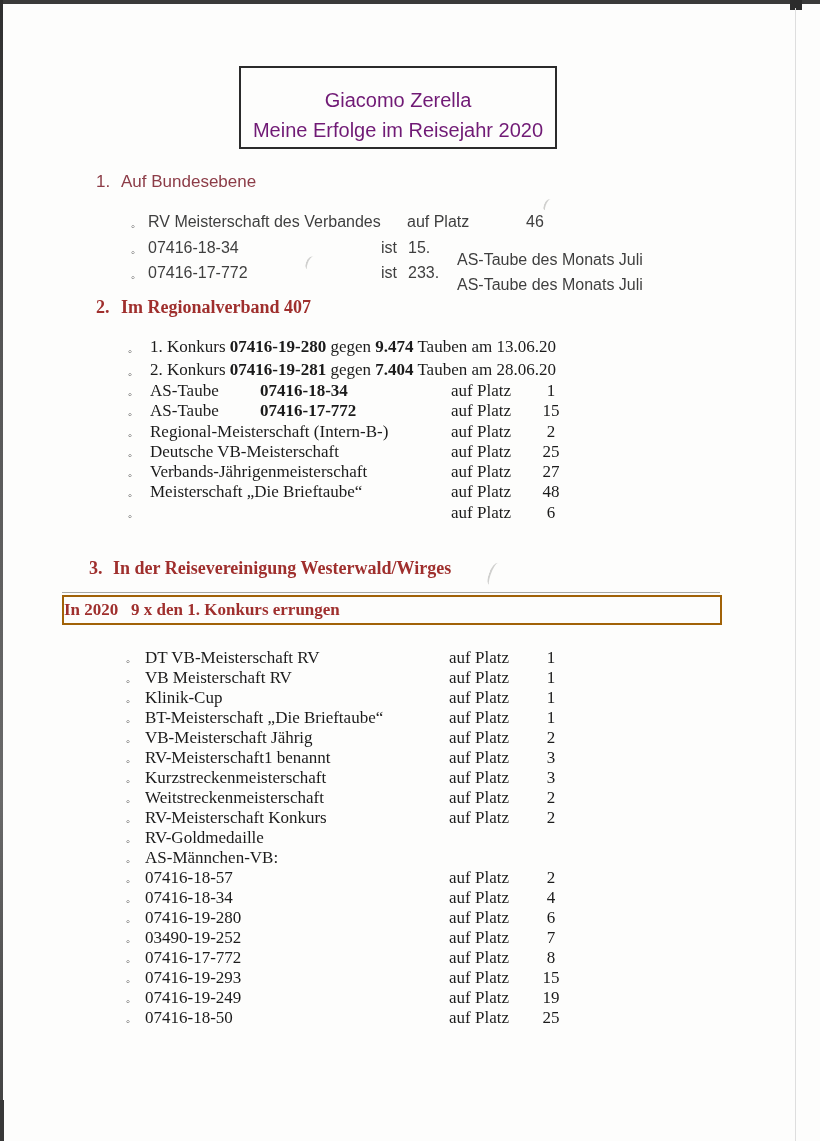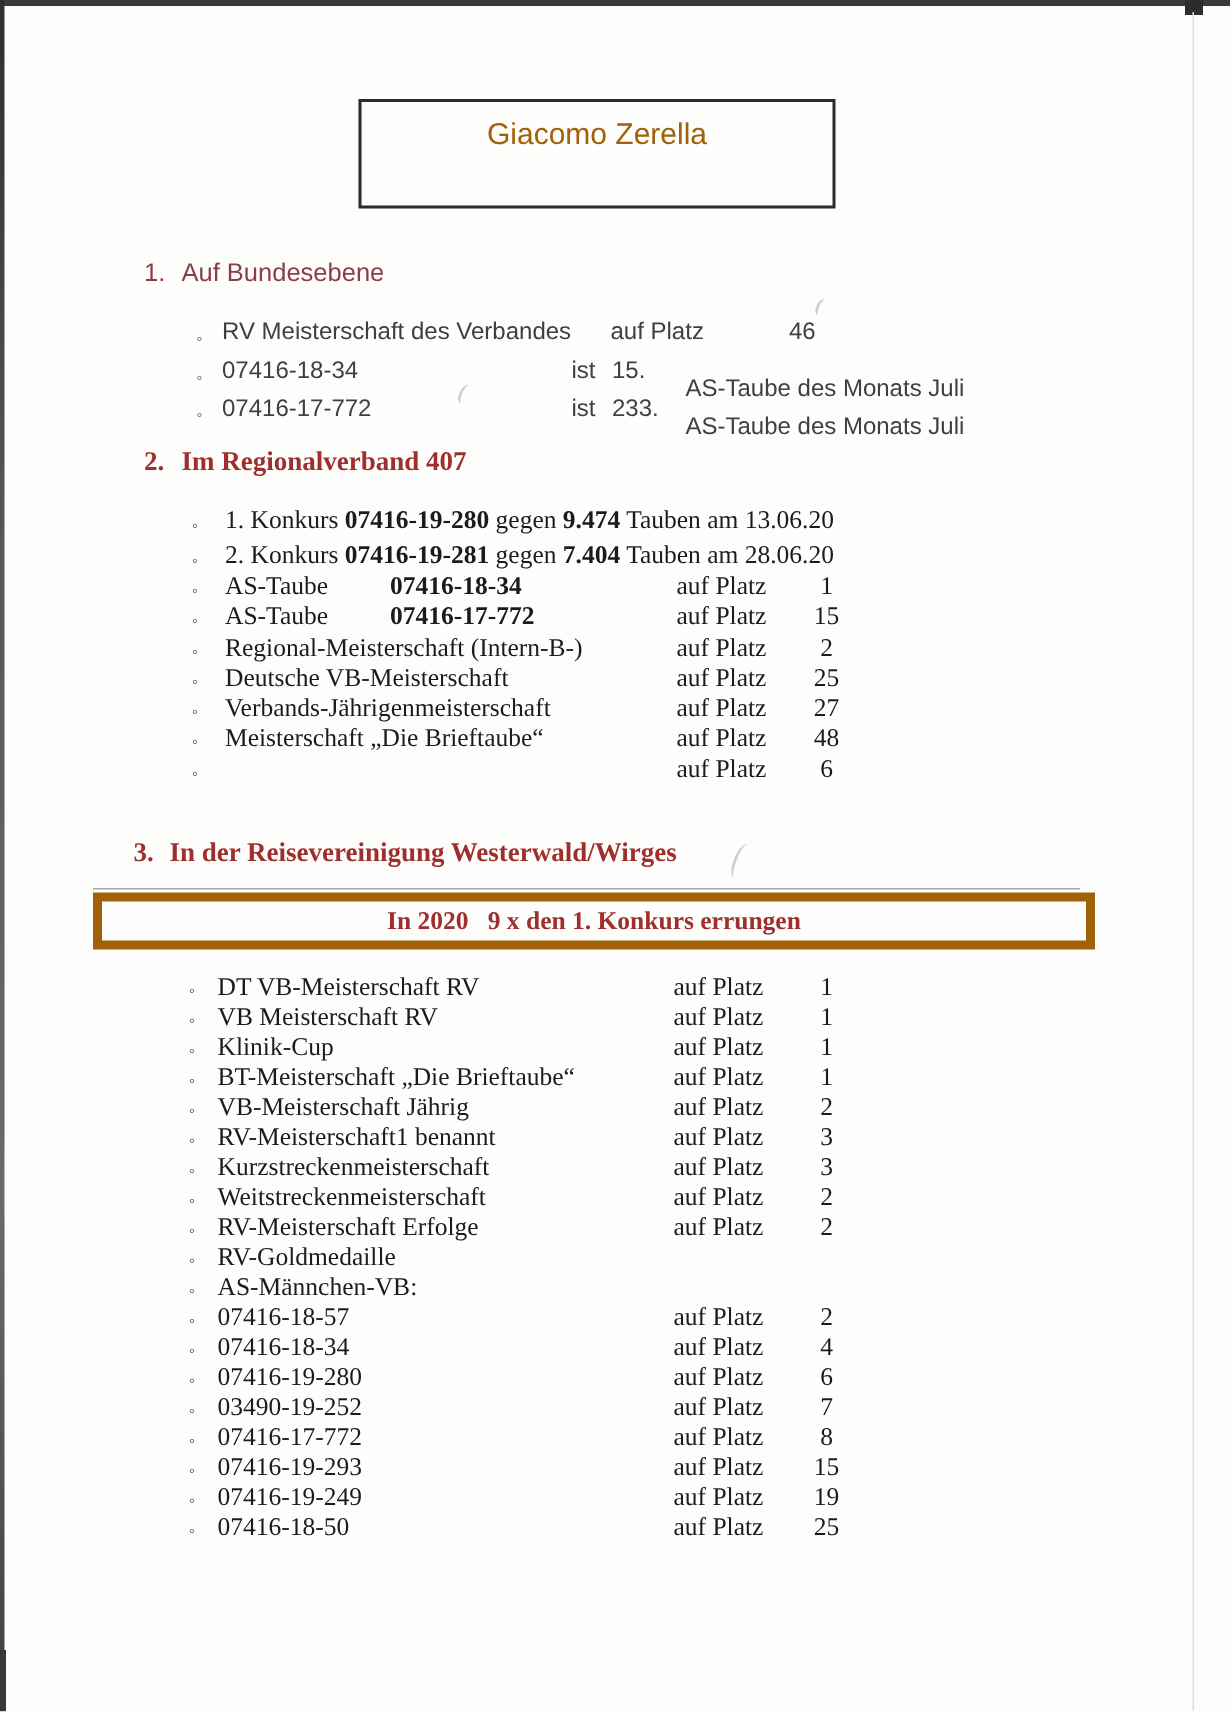--- a/index.html
+++ b/index.html
@@ -19,22 +19,22 @@
 
   .smudge { position:absolute; border-left:2px solid #9a9a98; border-radius:60% 40%;
             opacity:.45; transform:rotate(18deg); }
   .smudge-1 { left:544px; top:199px; width:6px;  height:12px; }
   .smudge-2 { left:306px; top:256px; width:7px;  height:14px; }
   .smudge-3 { left:489px; top:562px; width:8px;  height:24px; }
 
   
   .title-box {
     position:absolute; left:239px; top:66px; width:314px; height:62px;
-    border:2px solid #2b2b2b; text-align:center; color:#a16207;
-    font-size:20px; line-height:30px; padding-top:7px;
+    border:2px solid #2b2b2b; text-align:center; color:#701a75;
+    font-size:20px; line-height:30px; padding-top:17px;
   }
 
   
   .heading { position:absolute; width:700px; }
   .h-num  { position:absolute; }
   .h-text { position:absolute; }
   .h-sans { color:#8c3c47; font-size:17px; font-family:"Liberation Sans", sans-serif; }
   .h-serif{ color:#9f2f2d; font-size:18px; font-weight:bold; font-family:"Liberation Serif", serif; }
   #heading-1 { top:172px; } #heading-1 .h-num { left:96px; } #heading-1 .h-text { left:121px; }
   #heading-2 { top:297px; } #heading-2 .h-num { left:96px; } #heading-2 .h-text { left:121px; }
@@ -72,21 +72,21 @@
   #s2-rows .c-bullet { left:128px; }
   #s2-rows .c-label  { left:150px; }
   #s2-rows .c-ring   { left:260px; font-weight:bold; }
   #s2-rows .c-platz  { left:451px; }
   #s2-rows .c-num    { left:528px; width:46px; text-align:center; }
 
   
   .banner-topline { position:absolute; left:62px; top:592px; width:658px; height:1px; background:#a8a8a4; }
   .banner-box {
     position:absolute; left:62px; top:595px; width:656px; height:26px;
-    border:6px solid #a16207; text-align:center;
+    border:2px solid #a16207; text-align:left;
   }
   .banner-text {
     font-family:"Liberation Serif", serif; font-weight:bold; font-size:17px;
     color:#9f2f2d; line-height:26px; white-space:pre;
   }
 
   #s3-rows { top:648px; }
   #s3-rows .row { height:20px; line-height:19px; }
   #s3-rows .c-bullet { left:126px; }
   #s3-rows .c-label  { left:145px; }
@@ -102,20 +102,21 @@
   <div class="edge-notch"></div>
   <div class="edge-left"></div>
   <div class="edge-bl"></div>
   <div class="edge-right"></div>
   <div class="smudge smudge-1"></div>
   <div class="smudge smudge-2"></div>
   <div class="smudge smudge-3"></div>
 
   <div class="title-box">
     <div>Giacomo Zerella</div>
+    <div>Meine Erfolge im Reisejahr 2020</div>
   </div>
 
   <div class="heading h-sans" id="heading-1">
     <span class="h-num">1.</span>
     <span class="h-text">Auf Bundesebene</span>
   </div>
 
   <div class="rows" id="s1-rows">
 
       <div class="row">
@@ -288,21 +289,21 @@
 
       <div class="row">
         <span class="c-bullet">◦</span>
         <span class="c-label">Weitstreckenmeisterschaft</span>
         <span class="c-platz">auf Platz</span>
         <span class="c-num">2</span>
       </div>
 
       <div class="row">
         <span class="c-bullet">◦</span>
-        <span class="c-label">RV-Meisterschaft Erfolge</span>
+        <span class="c-label">RV-Meisterschaft Konkurs</span>
         <span class="c-platz">auf Platz</span>
         <span class="c-num">2</span>
       </div>
 
       <div class="row">
         <span class="c-bullet">◦</span>
         <span class="c-label">RV-Goldmedaille</span>
         <span class="c-platz"></span>
         <span class="c-num"></span>
       </div>

